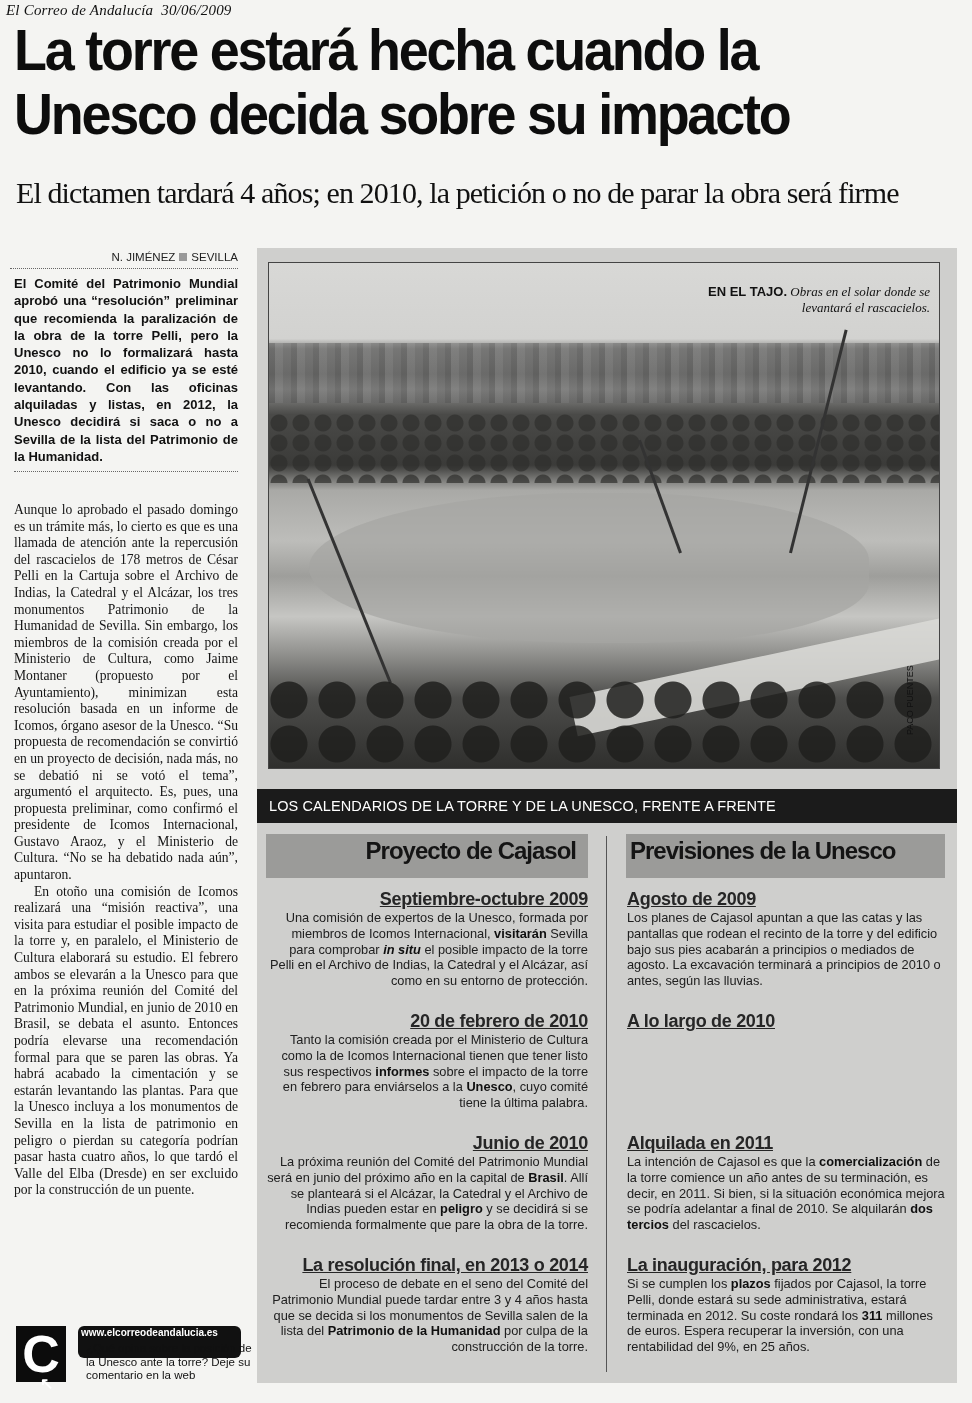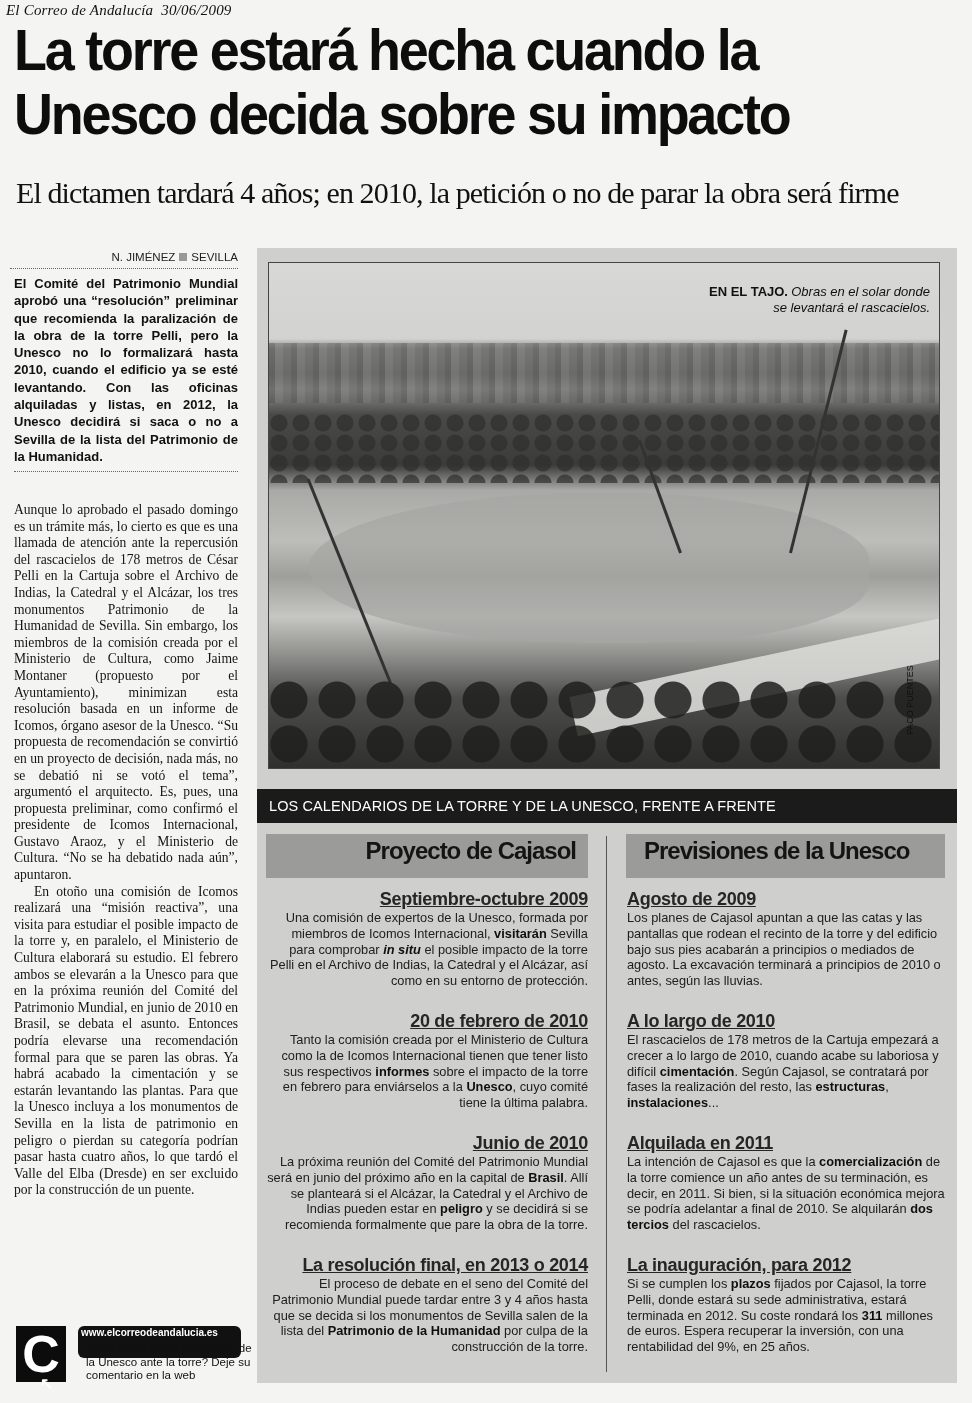--- a/index.html
+++ b/index.html
@@ -113,42 +113,42 @@
   .photo .fg-trees {
     position: absolute; left: 0; bottom: 0; width: 100%; height: 90px;
     background: radial-gradient(circle at 20px 22px, #1f1f1d 18px, transparent 19px) 0 0 / 48px 44px;
     opacity: 0.85;
   }
   .caption {
     left: 700px; top: 284px; width: 230px; text-align: right;
     font-size: 13px; line-height: 16px; color: #111;
   }
   .caption .kicker { font-family: "Liberation Sans", sans-serif; font-weight: bold; font-style: normal; }
-  .caption .text { font-family: Liberation Sans, sans-serif; font-style: italic; }
+  .caption .text { font-family: Liberation Serif, serif; font-style: italic; }
   .credit {
     left: 905px; top: 735px;
     font-family: "Liberation Sans", sans-serif; font-size: 9px; color: #111;
     transform: rotate(-90deg); transform-origin: left top; white-space: nowrap;
   }
 
   
   .bar {
     left: 257px; top: 789px; width: 700px; height: 34px; background: #1b1b1b; color: #fff;
     font-family: "Liberation Sans", sans-serif; font-weight: normal; font-size: 14.5px;
     line-height: 34px; padding-left: 12px; box-sizing: border-box; letter-spacing: 0.1px;
   }
 
   
   .col-head {
     top: 834px; height: 44px; background: #9b9b99;
     font-family: "Liberation Sans", sans-serif; font-weight: bold; font-size: 24px;
     line-height: 34px; color: #141414; letter-spacing: -1px; box-sizing: border-box;
   }
   .col-head.left { left: 266px; width: 322px; text-align: right; padding-right: 12px; }
-  .col-head.right { left: 626px; width: 319px; text-align: left; padding-left: 18px; }
+  .col-head.right { left: 626px; width: 319px; text-align: left; padding-left: 4px; }
   .divider { left: 606px; top: 836px; width: 1px; height: 536px; background: #555; }
 
   .entries {
     top: 888px; width: 322px;
     font-family: "Liberation Sans", sans-serif; color: #1a1a1a;
   }
   .entries.left { left: 266px; text-align: right; }
   .entries.right { left: 627px; width: 318px; text-align: left; }
   .entry { margin: 0; height: 122px; }
   .entry h3 {
@@ -229,21 +229,20 @@
   </div>
 </div>
 
 <div class="abs entries right">
   <div class="entry">
     <h3>Agosto de 2009</h3>
     <p>Los planes de Cajasol apuntan a que las catas y las pantallas que rodean el recinto de la torre y del edificio bajo sus pies acabarán a principios o mediados de agosto. La excavación terminará a principios de 2010 o antes, según las lluvias.</p>
   </div>
   <div class="entry">
     <h3>A lo largo de 2010</h3>
-    <p>El rascacielos de 178 metros de la Cartuja empezará a crecer a lo largo de 2010, cuando acabe su laboriosa y difícil <b>cimentación</b>. Según Cajasol, se contratará por fases la realización del resto, las <b>estructuras</b>, <b>instalaciones</b>...</p>
   </div>
   <div class="entry">
     <h3>Alquilada en 2011</h3>
     <p>La intención de Cajasol es que la <b>comercialización</b> de la torre comience un año antes de su terminación, es decir, en 2011. Si bien, si la situación económica mejora se podría adelantar a final de 2010. Se alquilarán <b>dos tercios</b> del rascacielos.</p>
   </div>
   <div class="entry">
     <h3>La inauguración, para 2012</h3>
     <p>Si se cumplen los <b>plazos</b> fijados por Cajasol, la torre Pelli, donde estará su sede administrativa, estará terminada en 2012. Su coste rondará los <b>311</b> millones de euros. Espera recuperar la inversión, con una rentabilidad del 9%, en 25 años.</p>
   </div>
 </div>

